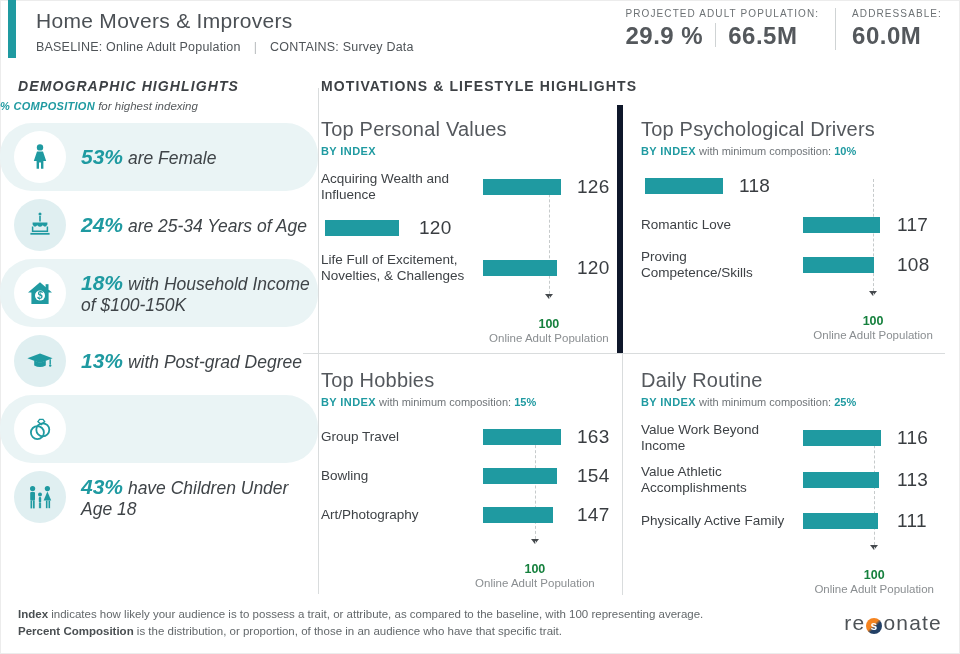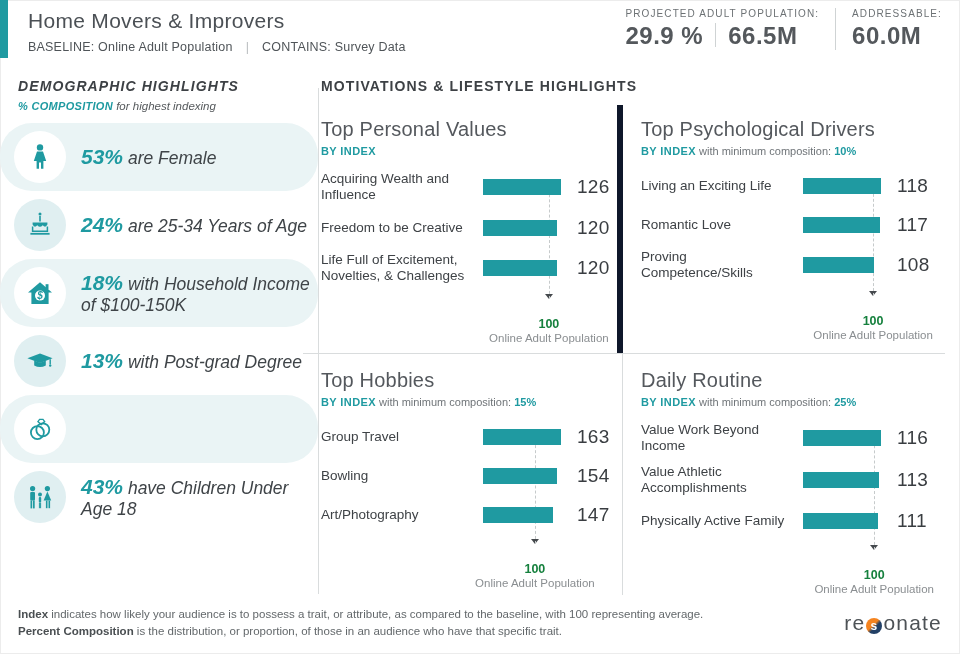--- a/index.html
+++ b/index.html
@@ -2,36 +2,36 @@
 <html style="--accent: #1f9aa1; --row-light: #eaf4f5; --circle-light: #e0eff1;"><head>
 <meta charset="utf-8">
 <style>
   html,body{margin:0;padding:0;background:#ffffff;}
   .canvas{
     position:relative;width:960px;height:654px;background:#fff;overflow:hidden;
     font-family:"Liberation Sans",sans-serif;color:#3f4448;
     box-shadow:inset 0 0 0 1px #ececec;
   }
   
-  .hdr{position:absolute;top:0;left:0;right:0;height:70px;}
+  .hdr{position:absolute;top:0;left:8px;right:0;height:70px;}
   .accent{position:absolute;left:0;top:0;width:8px;height:58px;background:var(--accent,#1f9aa1);}
   .hdr-left{position:absolute;left:28px;top:9px;}
   .page-title{margin:0;font-size:21px;font-weight:400;color:#4b5055;letter-spacing:.3px;}
   .hdr-sub{margin-top:7px;font-size:12.5px;color:#4f5458;display:flex;align-items:center;gap:13px;letter-spacing:.2px;}
   .hdr-sub .pipe{color:#b9bdbf;}
   .metrics{position:absolute;right:18px;top:8px;display:flex;align-items:flex-end;gap:16px;}
   .mlabel{font-size:10px;letter-spacing:1.1px;color:#6c7174;margin-bottom:3px;white-space:nowrap;}
   .mvals{display:flex;align-items:center;gap:12px;}
   .mval{font-size:24px;font-weight:600;color:#54585c;letter-spacing:.5px;}
   .vdiv{width:1px;background:#cfd3d4;height:24px;align-self:flex-end;margin-bottom:3px;}
   .vdiv.tall{height:42px;align-self:center;margin-bottom:0;}
   
   .sidebar{position:absolute;left:0;top:78px;width:318px;font-style:italic;}
   .sb-heading{margin:0;padding-left:18px;font-size:14px;font-weight:600;letter-spacing:1.1px;color:#3d4145;}
-  .sb-sub{padding-left:18px;margin-top:6px;font-size:11.5px;color:#55595c;}
+  .sb-sub{margin-top:6px;font-size:11.5px;color:#55595c;}
   .sb-sub .hl{color:var(--accent,#1f9aa1);font-weight:700;font-size:11px;letter-spacing:.3px;}
   .demo-rows{margin-top:11px;}
   .demo-row{display:flex;align-items:center;height:68px;padding-left:14px;box-sizing:border-box;border-radius:32px;}
   .demo-row.alt{background:var(--row-light,#eaf4f5);}
   .ic-circle{width:52px;height:52px;border-radius:50%;background:var(--circle-light,#e0eff1);
     display:flex;align-items:center;justify-content:center;flex:0 0 52px;}
   .demo-row.alt .ic-circle{background:#ffffff;}
   .demo-text{margin-left:15px;padding-right:8px;font-size:17.5px;line-height:1.22;color:#3f4448;}
   .demo-text .pct{color:var(--accent,#1f9aa1);font-weight:700;font-size:21px;}
   
@@ -192,21 +192,20 @@
         <div class="cbody">
             <div class="crows">
               <div class="crow">
                 <div class="clabel">Acquiring Wealth and Influence</div>
                 <div class="cbarwrap">
                   <div class="cbar" style="width:78.0px"></div>
                 </div>
                 <div class="cval">126</div>
               </div>
               <div class="crow">
-                <div class="clabel">Freedom to be Creative</div>
                 <div class="cbarwrap">
                   <div class="cbar" style="width:74.3px"></div>
                 </div>
                 <div class="cval">120</div>
               </div>
               <div class="crow">
                 <div class="clabel">Life Full of Excitement, Novelties, &amp; Challenges</div>
                 <div class="cbarwrap">
                   <div class="cbar" style="width:74.3px"></div>
                 </div>
@@ -220,21 +219,20 @@
               <div class="cax-lbl">Online Adult Population</div>
             </div>
           </div>
       </section>
       <section class="cell tr">
         <h3 class="ctitle">Top Psychological Drivers</h3>
         <div class="csub"><span class="bi">BY INDEX</span> <span class="mc">with minimum composition:</span> <span class="mcv">10%</span></div>
         <div class="cbody">
             <div class="crows">
               <div class="crow">
-                <div class="clabel">Living an Exciting Life</div>
                 <div class="cbarwrap">
                   <div class="cbar" style="width:78.0px"></div>
                 </div>
                 <div class="cval">118</div>
               </div>
               <div class="crow">
                 <div class="clabel">Romantic Love</div>
                 <div class="cbarwrap">
                   <div class="cbar" style="width:77.3px"></div>
                 </div>

